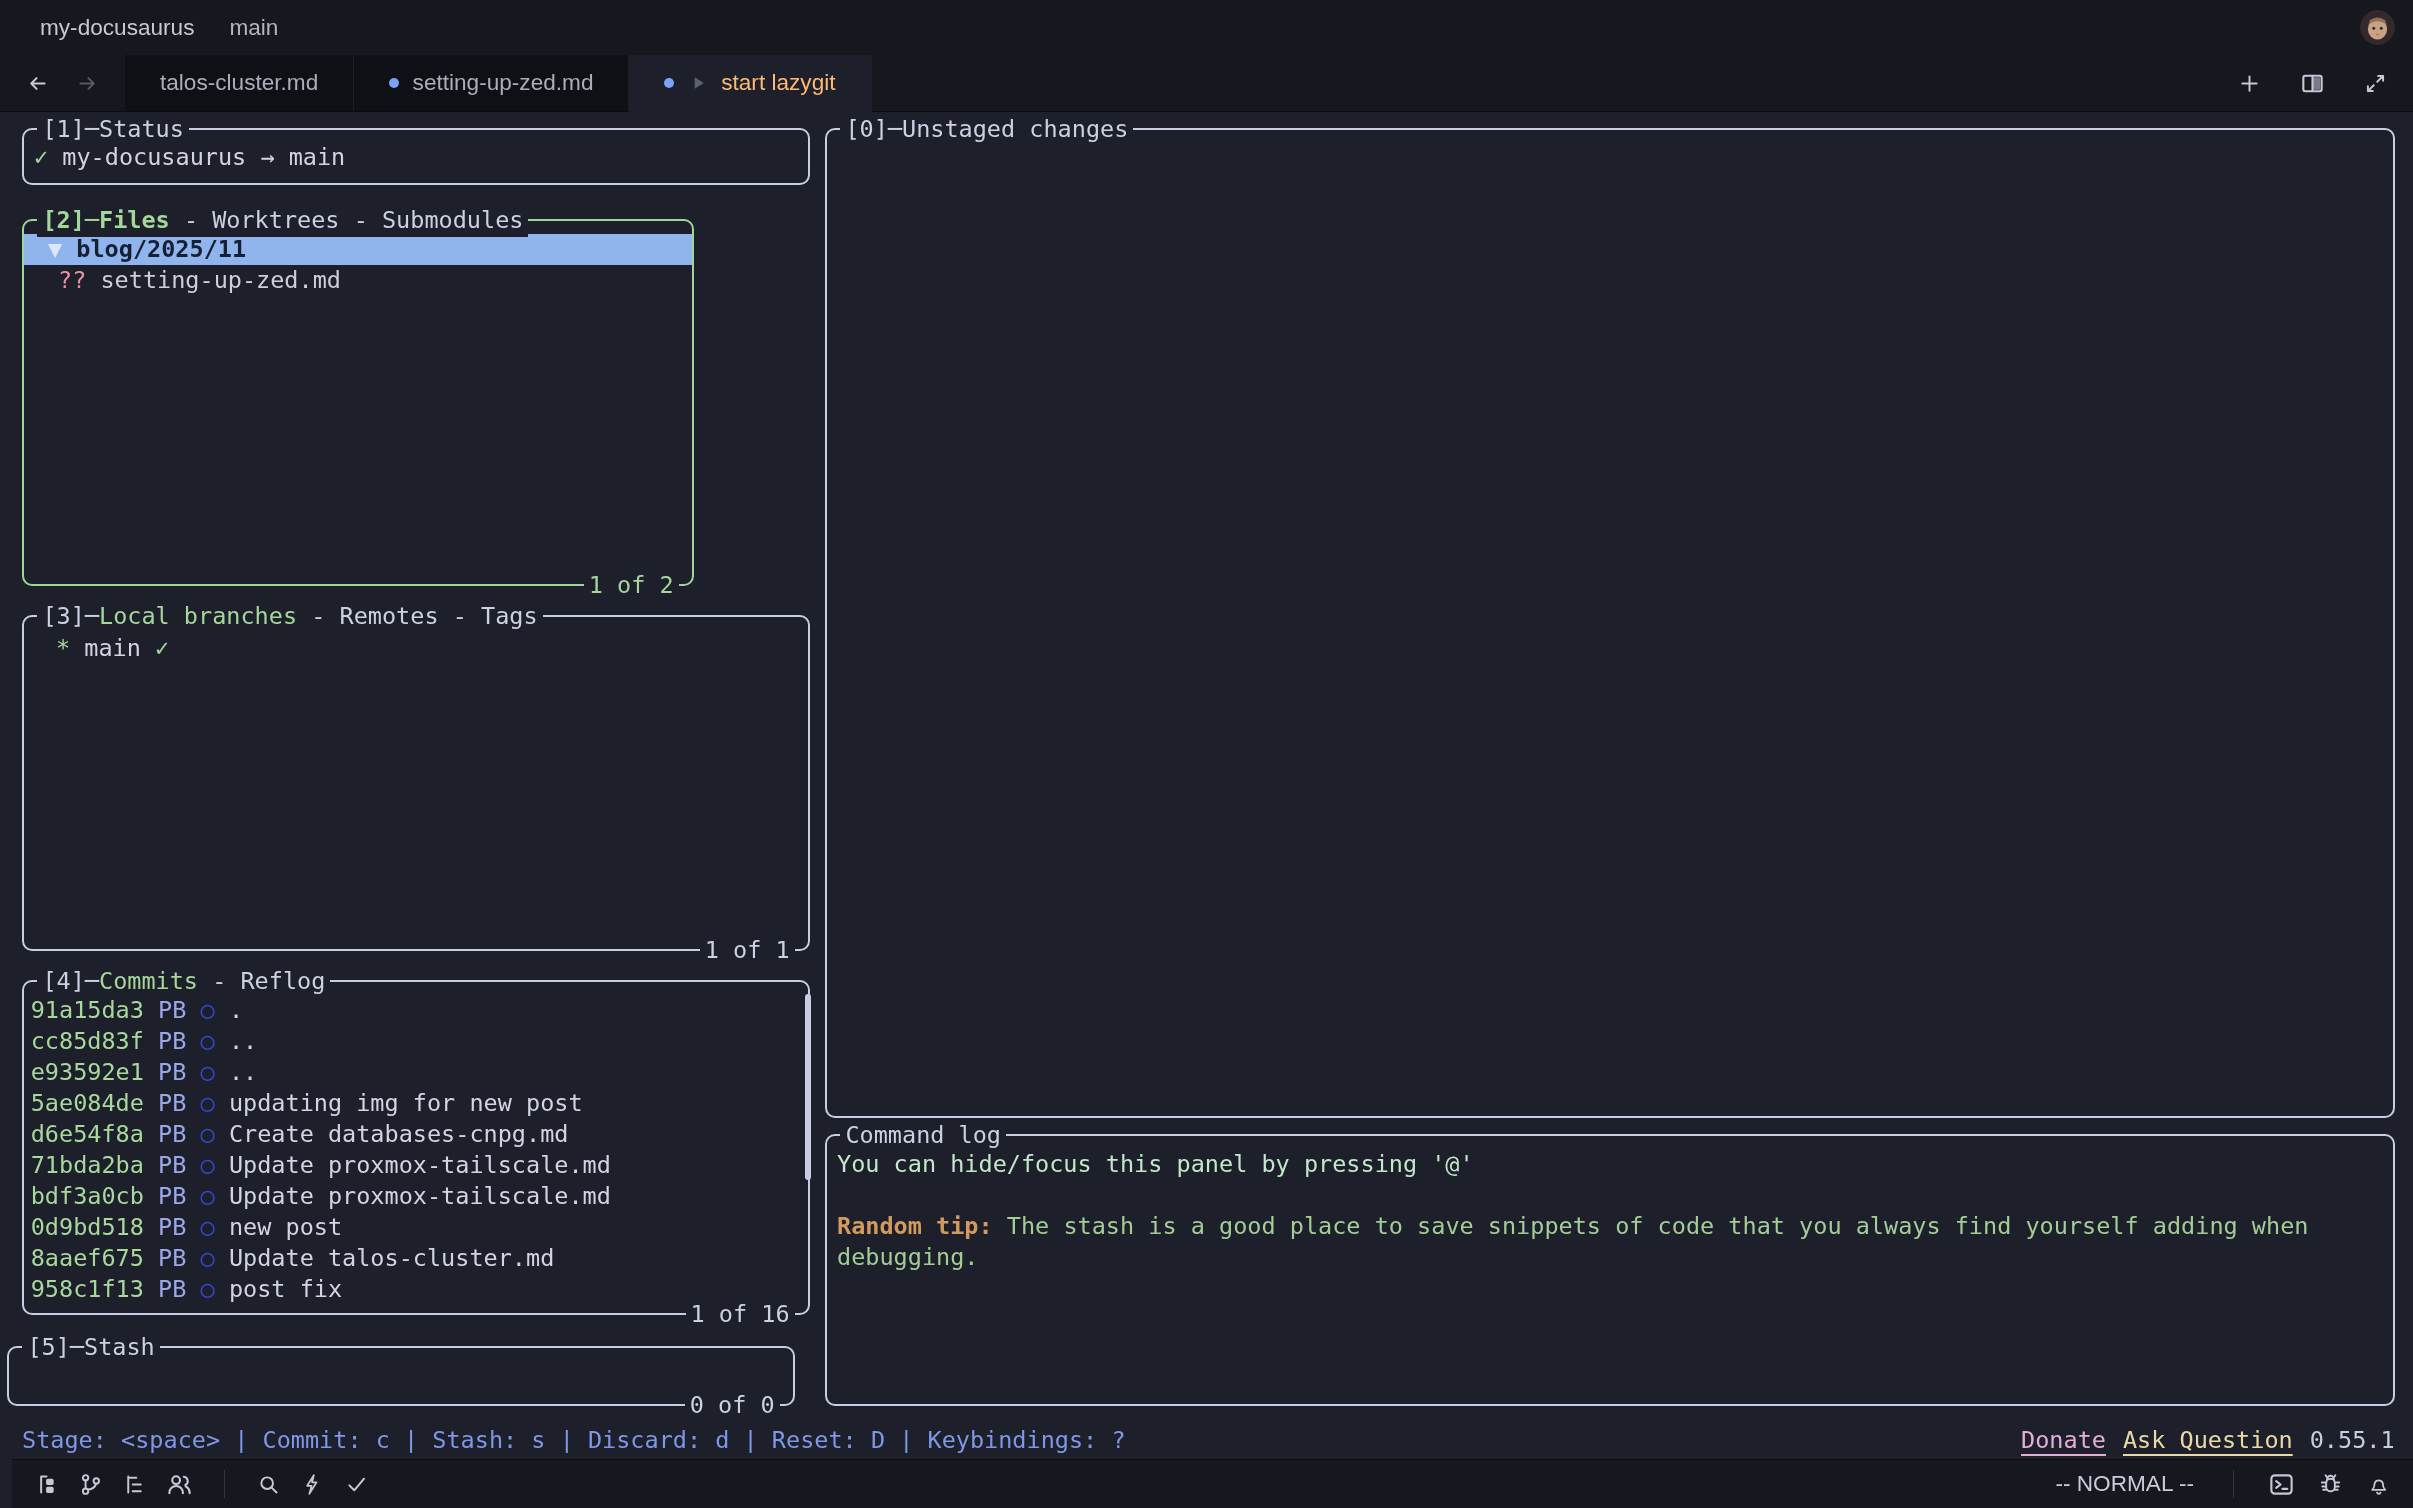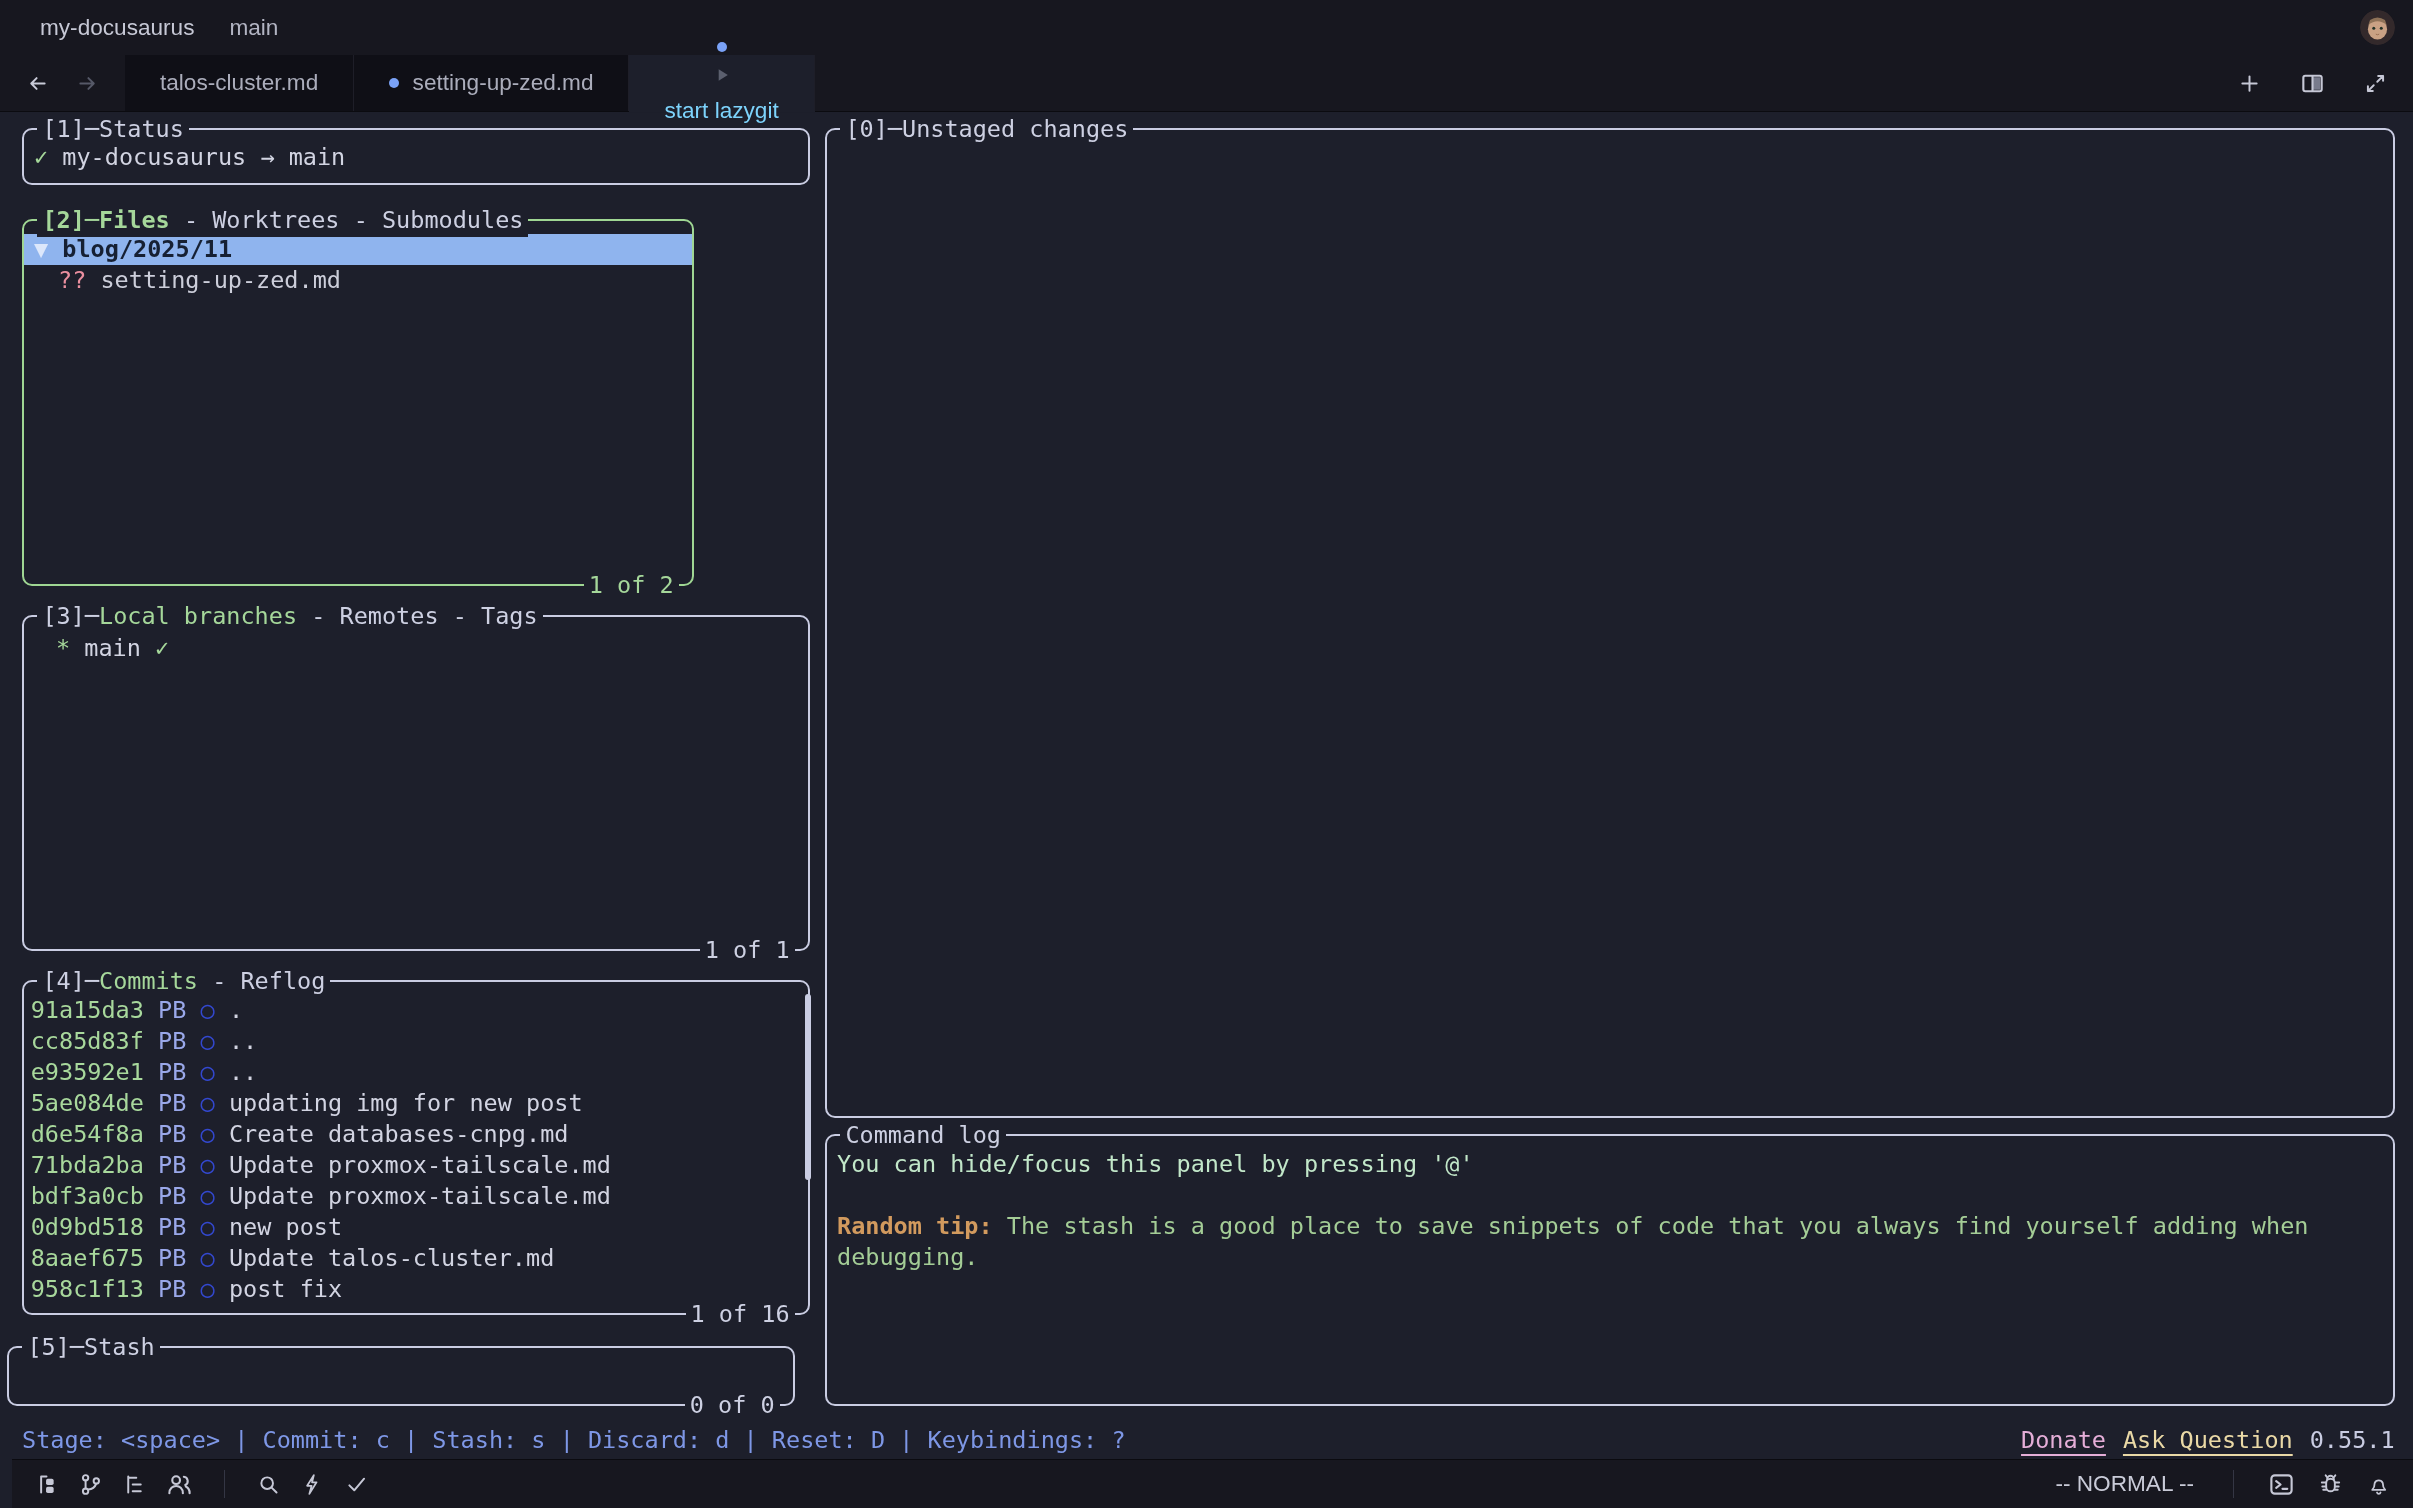--- a/index.html
+++ b/index.html
@@ -26,21 +26,21 @@
     border-bottom:0.8px solid #0b0b10;
     font-family:"Liberation Sans", sans-serif; font-size:22.6px;
   }
   .nav-arrows { display:flex; align-items:center; gap:25px; padding:0 25px; }
   .tab {
     display:flex; align-items:center; justify-content:center; gap:13.4px;
     padding:0 35px; background:#0f0f16; color:#abadbb;
     border-right:0.8px solid #1e1e28; white-space:nowrap; cursor:default;
   }
   .tab:first-of-type { border-left:0.8px solid #1e1e28; }
-  .tab.active { background:#1d1f2b; color:#7dd3fc; position:relative; z-index:1; box-shadow:0 1.7px 0 #1d1f2b;flex-direction:column; }
+  .tab.active { background:#1d1f2b; color:#fdba74; position:relative; z-index:1; box-shadow:0 1.7px 0 #1d1f2b; }
   .tab-dot { width:10px; height:10px; border-radius:50%; background:#7aa2f7; flex:0 0 auto; }
   .tab-actions { margin-left:auto; display:flex; align-items:center; gap:37px; padding-right:25px; }
   .icon-btn { display:flex; align-items:center; justify-content:center; cursor:default; }
   
   .terminal {
     position:absolute; top:112px; left:0; right:0; bottom:49px;
     background:#1d1f2b; font-size:23.5px; color:#d2d4e2;
   }
   .panel {
     position:absolute; border:2.5px solid #c9cce2; border-radius:10px;
@@ -59,21 +59,21 @@
   .t-green-b { color:#a5d79a; font-weight:bold; }
   .count-green { color:#a5d79a; }
   
   .p-status { left:22px; top:16px; width:788px; height:57px; display:flex; align-items:center; }
   .status-line { padding-left:10px; white-space:pre; }
   .ok-check { color:#a5d79a; }
   
   .p-files { left:22px; top:107px; width:672px; height:367px; }
   .files-body { padding-top:12.6px; }
   .file-row { line-height:31px; white-space:pre; }
-  .file-row.selected { background:#8fb4ee; padding-left:10px; }
+  .file-row.selected { background:#8fb4ee; padding-left:24px; }
   .sel-arrow { color:#dce7fb; }
   .sel-name { color:#162033; font-weight:bold; }
   .file-row.untracked { padding-left:34px; }
   .f-status { color:#ea8f9f; }
   .f-name { color:#ccceda; }
   
   .p-branches { left:22px; top:503px; width:788px; height:336px; }
   .branch-row { padding-top:16px; padding-left:32px; line-height:31px; white-space:pre; }
   .b-star { color:#a5d79a; }
   .b-name { color:#d2d4e2; }

